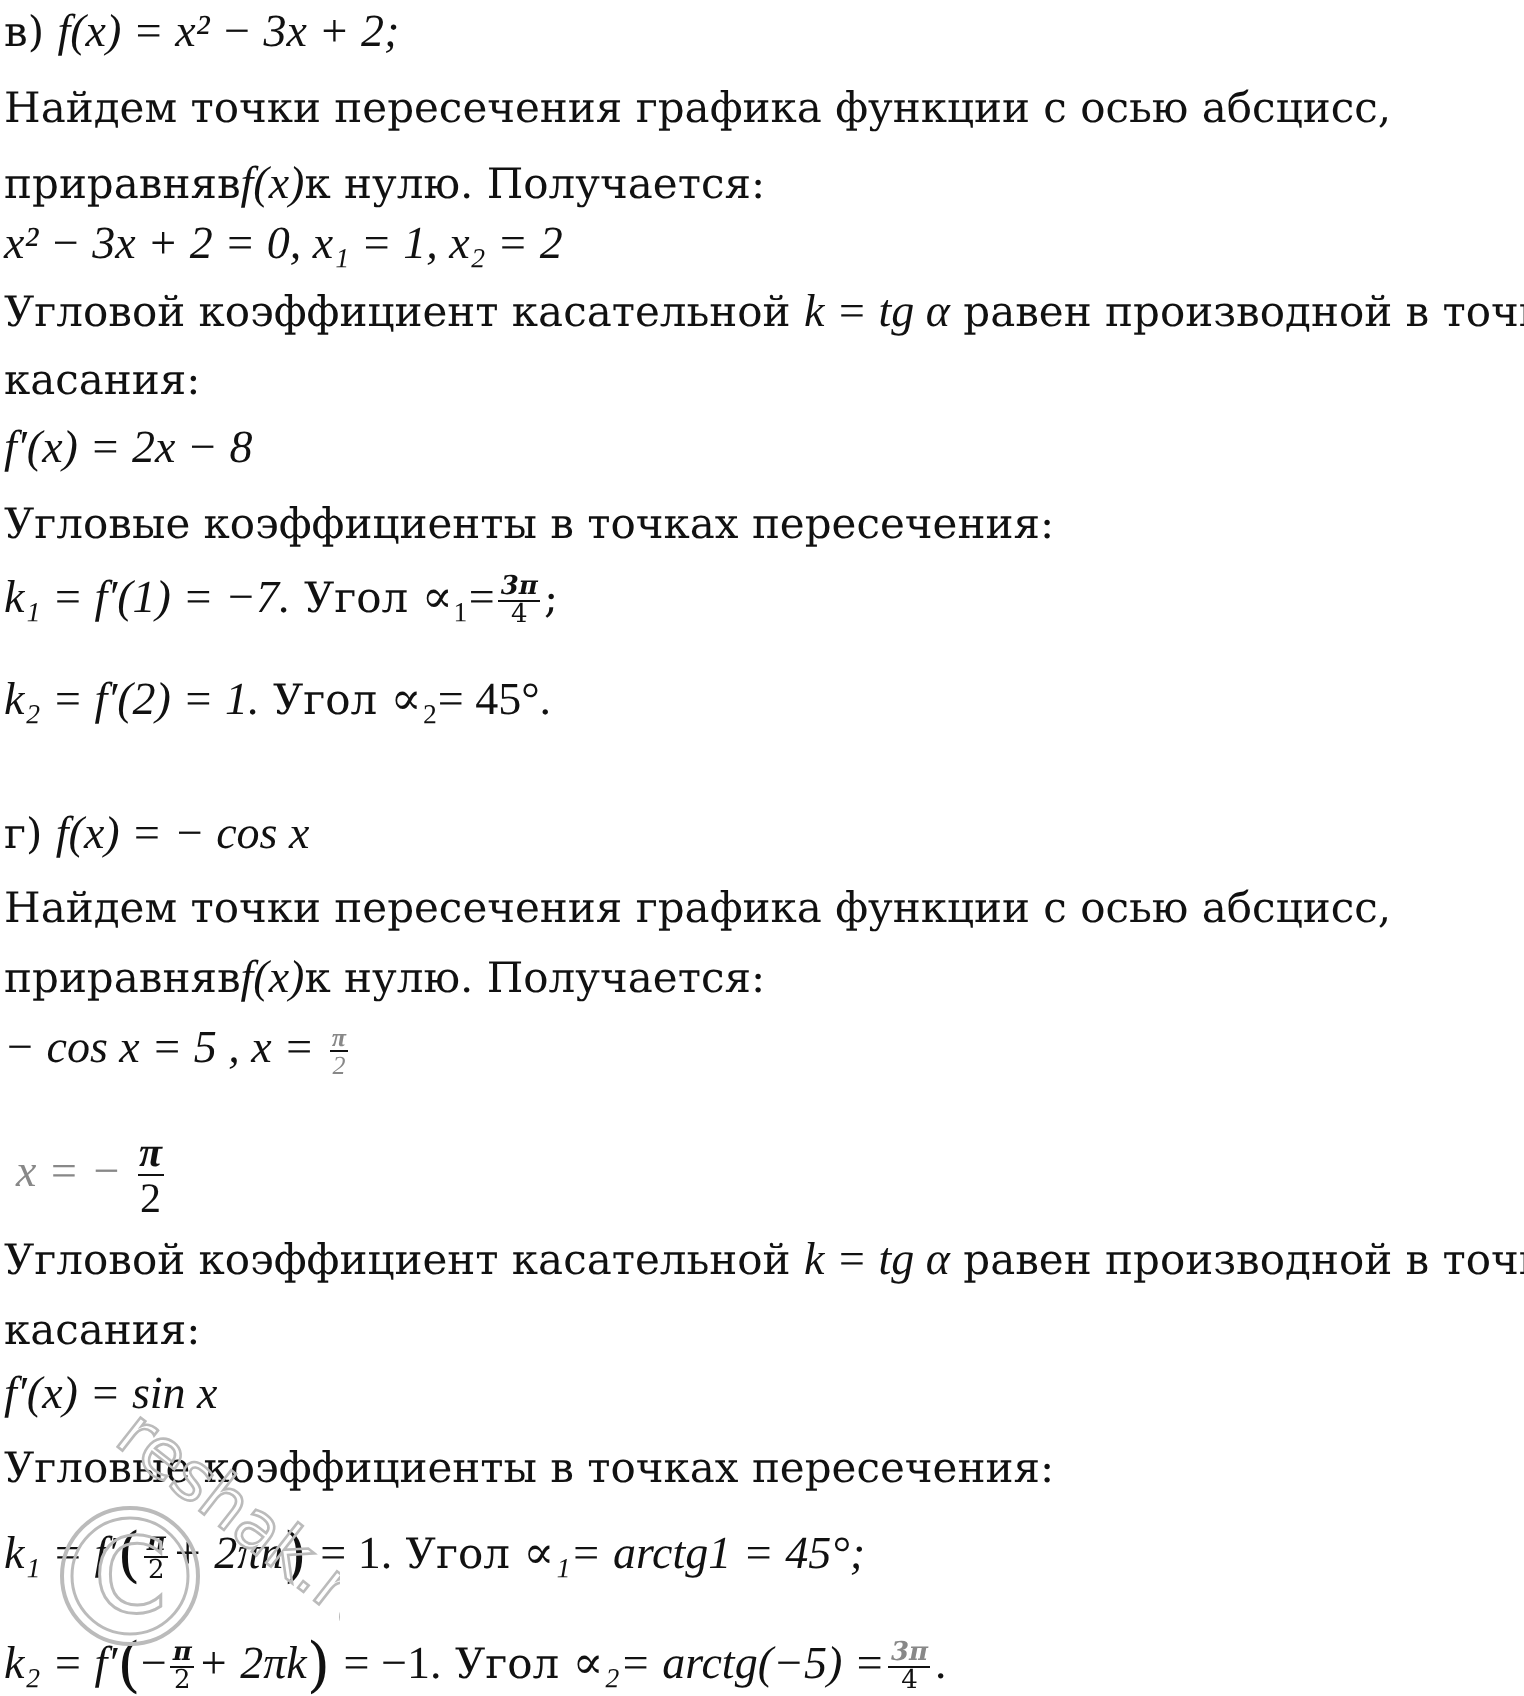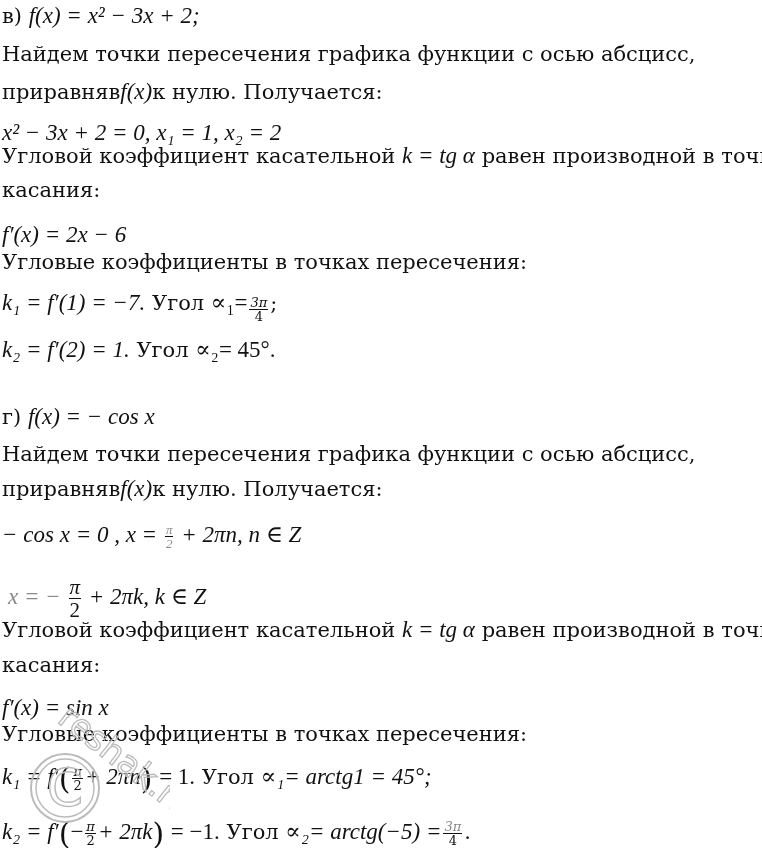--- a/index.html
+++ b/index.html
@@ -7,26 +7,26 @@
     width: 762px; height: 848px; overflow: hidden; position: relative;
     font-family: "DejaVu Serif", "Liberation Serif", serif;
     color: #111;
   }
   .doc { position: absolute; left: 0; top: 0; width: 762px; }
   .line {
     position: absolute; left: 2px; white-space: nowrap;
     font-size: 21px; line-height: 28px;
   }
   .m { font-family: "Liberation Serif", "DejaVu Serif", serif; font-size: 23px; }
-  .i { font-style: italic; margin-top: 11px; }
+  .i { font-style: italic; }
   .frac {
     display: inline-block; vertical-align: middle; text-align: center;
     font-size: 13px; line-height: 13px; margin: 0 2px;
   }
-  .frac .num { display: block; border-bottom: 1px solid #111; padding: 0 1px; }
+  .frac .num { display: block; border-bottom: 1px solid #111; padding: 0 1px; font-weight: bold; }
   .frac .den { display: block; }
   .frac.big { font-size: 21px; line-height: 22px; }
   .frac.big .num { border-bottom: 1.5px solid #111; }
   .paren { font-size: 30px; vertical-align: middle; line-height: 0; }
   .grey { color: #888; }
   .watermark {
     position: absolute; left: 20px; top: 700px; width: 150px; height: 140px;
     pointer-events: none;
   }
 </style>
@@ -48,21 +48,21 @@
 
   <div class="line m i" style="top:108px">x² − 3x + 2 = 0, x₁ = 1, x₂ = 2</div>
 
   <div class="line" style="top:142px">
     <span>Угловой коэффициент касательной</span>
     <span class="m i">k = tg α</span>
     <span>равен производной в точке</span>
   </div>
   <div class="line" style="top:176px">касания:</div>
 
-  <div class="line m i" style="top:210px">f′(x) = 2x − 6</div>
+  <div class="line m i" style="top:210px">f′(x) = 2x − 8</div>
 
   <div class="line" style="top:248px">Угловые коэффициенты в точках пересечения:</div>
 
   <div class="line" style="top:285px">
     <span class="m i">k₁ = f′(1) = −7.</span>
     <span>Угол</span>
     <span class="m">∝₁=</span><span class="frac"><span class="num i">3π</span><span class="den">4</span></span><span>;</span>
   </div>
 
   <div class="line" style="top:336px">
@@ -76,29 +76,27 @@
     <span class="m i">f(x) = − cos x</span>
   </div>
 
   <div class="line" style="top:440px">Найдем точки пересечения графика функции с осью абсцисс,</div>
 
   <div class="line" style="top:475px">
     <span>приравняв</span><span class="m i">f(x)</span><span>к нулю. Получается:</span>
   </div>
 
   <div class="line m i" style="top:510px">
-    <span>− cos x = 0 , x =</span>
+    <span>− cos x = 5 , x =</span>
     <span class="frac grey"><span class="num">π</span><span class="den">2</span></span>
-    <span>+ 2πn, n ∈ Z</span>
   </div>
 
   <div class="line m i" style="top:565px; left:8px">
     <span class="grey">x = −</span>
     <span class="frac big"><span class="num">π</span><span class="den" style="font-style:normal">2</span></span>
-    <span>+ 2πk, k ∈ Z</span>
   </div>
 
   <div class="line" style="top:616px">
     <span>Угловой коэффициент касательной</span>
     <span class="m i">k = tg α</span>
     <span>равен производной в точке</span>
   </div>
   <div class="line" style="top:651px">касания:</div>
 
   <div class="line m i" style="top:683px">f′(x) = sin x</div>

